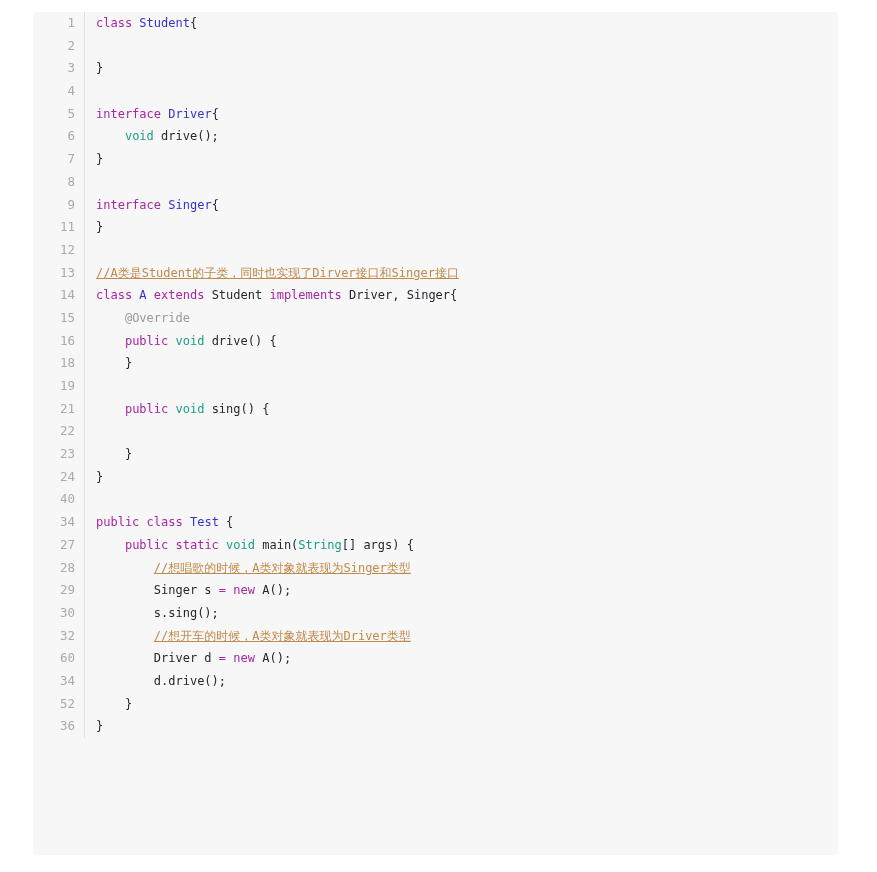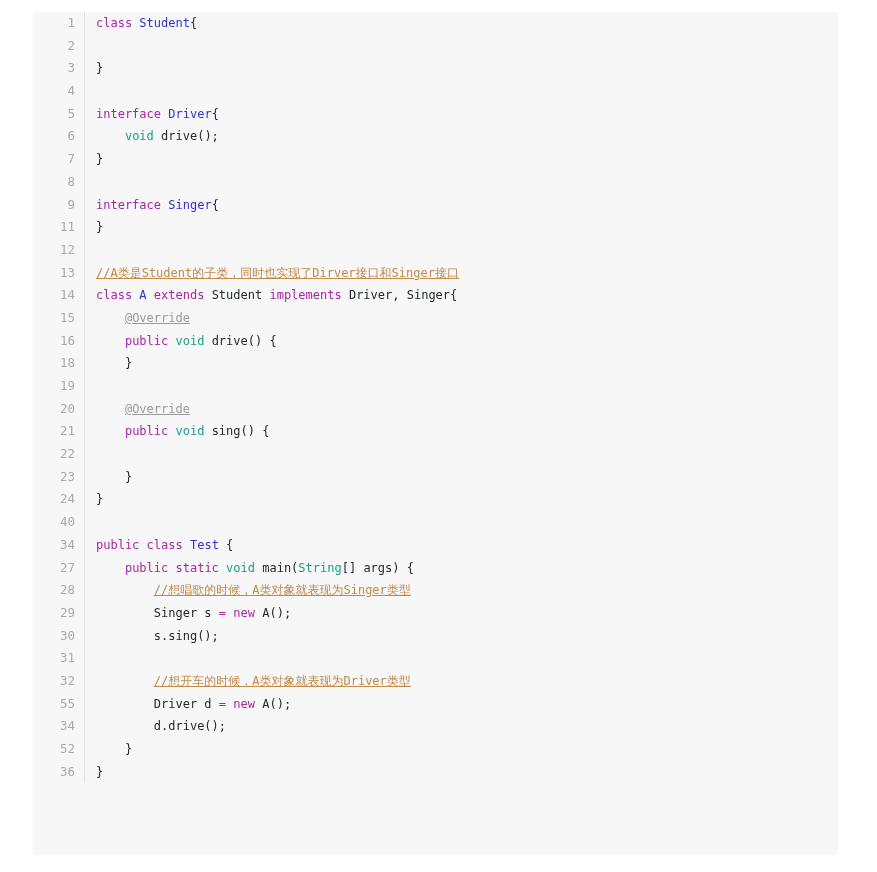--- a/index.html
+++ b/index.html
@@ -52,21 +52,21 @@
     font-size: 12px;
     line-height: 22.68px;
     color: #24292e;
     white-space: pre;
     overflow: hidden;
   }
   .tok-kw   { color: #a626a4; }
   .tok-type { color: #3333cc; }
   .tok-builtin { color: #1a9e88; }
   .tok-cmt  { color: #c08a4a; text-decoration: underline; }
-  .tok-ann  { color: #9a9a9a; text-decoration: underline; }
+  .tok-ann  { color: #9a9a9a; }
   .tok-op   { color: #a626a4; }
   .tok-plain{ color: #24292e; }
 </style>
 </head>
 <body>
 
 <div id="code-block">
   <table class="code-table">
     <tbody>
         <tr>
@@ -131,24 +131,20 @@
         </tr>
         <tr>
           <td class="gutter">18</td>
           <td class="codecell"><span class="tok-plain">    }</span></td>
         </tr>
         <tr>
           <td class="gutter">19</td>
           <td class="codecell">&nbsp;</td>
         </tr>
         <tr>
-          <td class="gutter">20</td>
-          <td class="codecell"><span class="tok-plain">    </span><span class="tok-ann">@Override</span></td>
-        </tr>
-        <tr>
           <td class="gutter">21</td>
           <td class="codecell"><span class="tok-plain">    </span><span class="tok-kw">public</span><span class="tok-plain"> </span><span class="tok-builtin">void</span><span class="tok-plain"> sing() {</span></td>
         </tr>
         <tr>
           <td class="gutter">22</td>
           <td class="codecell">&nbsp;</td>
         </tr>
         <tr>
           <td class="gutter">23</td>
           <td class="codecell"><span class="tok-plain">    }</span></td>
@@ -175,29 +171,25 @@
         </tr>
         <tr>
           <td class="gutter">29</td>
           <td class="codecell"><span class="tok-plain">        Singer s </span><span class="tok-op">=</span><span class="tok-plain"> </span><span class="tok-kw">new</span><span class="tok-plain"> A();</span></td>
         </tr>
         <tr>
           <td class="gutter">30</td>
           <td class="codecell"><span class="tok-plain">        s.sing();</span></td>
         </tr>
         <tr>
-          <td class="gutter">31</td>
-          <td class="codecell">&nbsp;</td>
-        </tr>
-        <tr>
           <td class="gutter">32</td>
           <td class="codecell"><span class="tok-plain">        </span><span class="tok-cmt">//想开车的时候，A类对象就表现为Driver类型</span></td>
         </tr>
         <tr>
-          <td class="gutter">55</td>
+          <td class="gutter">60</td>
           <td class="codecell"><span class="tok-plain">        Driver d </span><span class="tok-op">=</span><span class="tok-plain"> </span><span class="tok-kw">new</span><span class="tok-plain"> A();</span></td>
         </tr>
         <tr>
           <td class="gutter">34</td>
           <td class="codecell"><span class="tok-plain">        d.drive();</span></td>
         </tr>
         <tr>
           <td class="gutter">52</td>
           <td class="codecell"><span class="tok-plain">    }</span></td>
         </tr>

